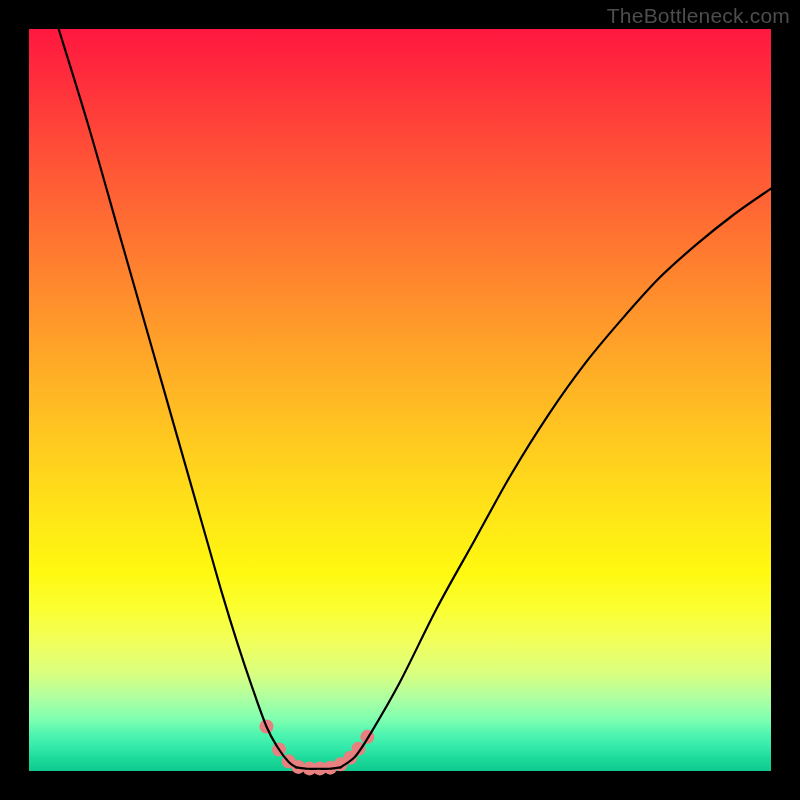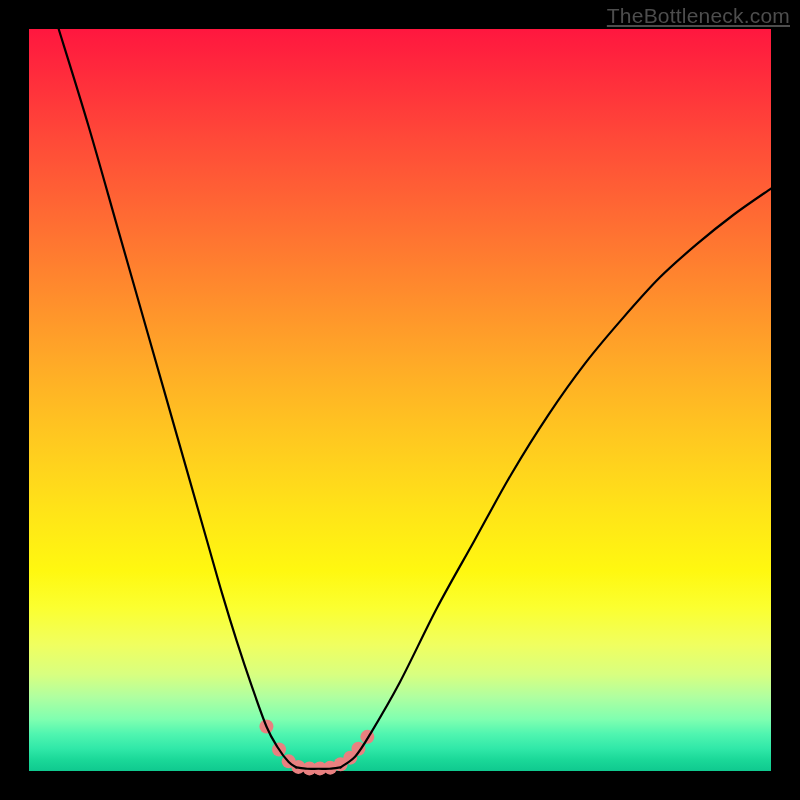--- a/index.html
+++ b/index.html
@@ -48,21 +48,20 @@
   }
   .watermark {
     position: absolute;
     top: 4px;
     right: 10px;
     color: #4d4d4d;
     font-size: 21px;
     font-weight: 400;
     letter-spacing: 0.2px;
     user-select: none;
-    text-decoration: underline;
   }
   svg.curves {
     position: absolute;
     left: 0;
     top: 0;
     width: 800px;
     height: 800px;
     pointer-events: none;
   }
 </style>

